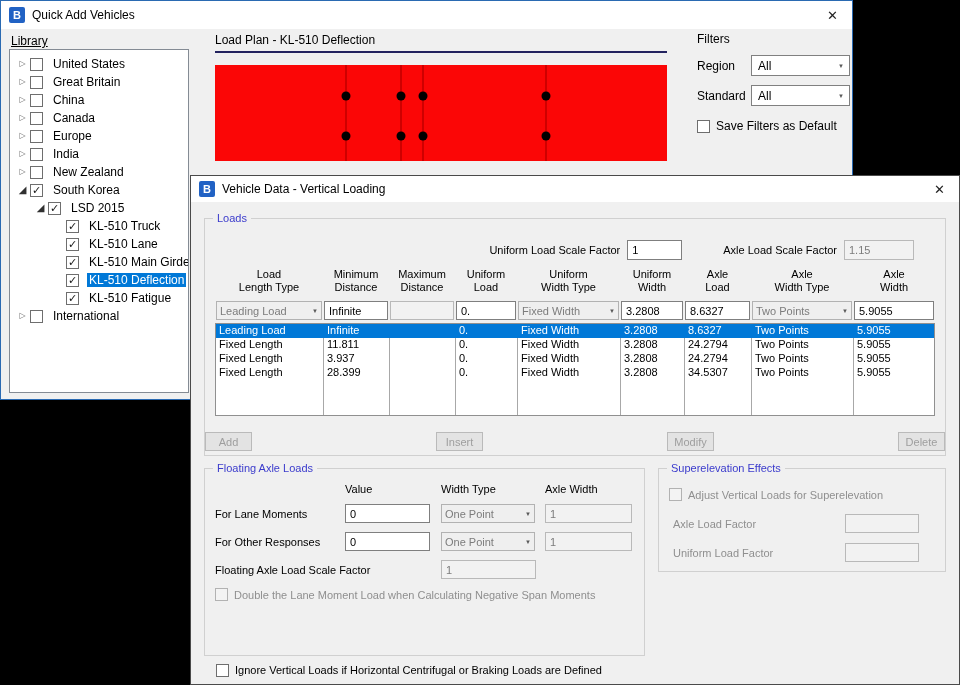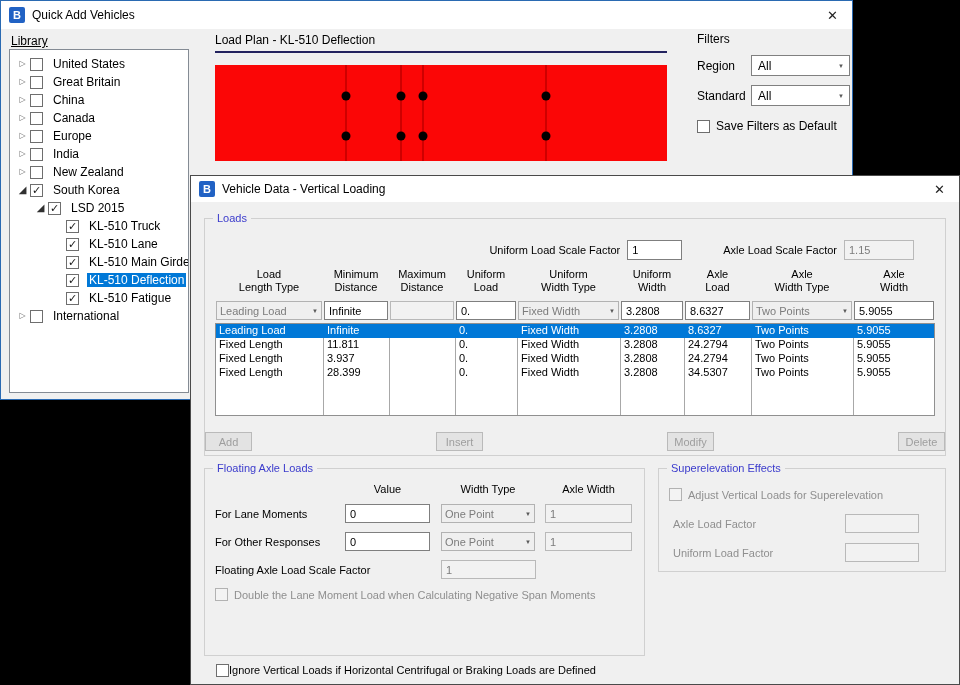--- a/index.html
+++ b/index.html
@@ -83,40 +83,40 @@
   .loads-buttons { display:flex; justify-content:space-between; gap:36px; margin-top:16px; }
   .btn { min-width:47px; height:19px; padding:0 6px; background:#e3e3e3; border:1px solid #bababa;
          font-size:11px; display:flex; align-items:center; justify-content:center; }
   .btn.disabled { color:#9e9e9e; }
 
   .bottom-groups { display:flex; gap:13px; margin-top:12px; }
   #floating-group { width:441px; height:188px; }
   #super-group { flex:1; height:104px; }
   .fa-grid { display:grid; grid-template-columns:130px 96px 104px 96px; row-gap:9px;
              margin:14px 0 0 10px; font-size:11px; align-items:center; }
-  .fa-h { text-align:center; }
+  .fa-h { }
   .fa-h.v { grid-column:2; width:85px; }
   .fa-h.w { grid-column:3; width:94px; }
   .fa-h.a { grid-column:4; width:87px; }
   .fa-label { grid-column:1; }
   .fa-val { grid-column:2; width:85px; height:19px; }
   .fa-combo { grid-column:3; width:94px; height:19px; }
   .fa-axle { grid-column:4; width:87px; height:19px; }
   .fa-scale-label { grid-column:1/3; }
   .fa-scale-box { grid-column:3; width:95px; height:19px; }
   .fa-check { grid-column:1/5; display:flex; gap:6px; align-items:center; color:#8f8f8f; }
 
   .se-body { margin:19px 26px 0 10px; font-size:11px; }
   .se-row { display:flex; align-items:center; margin-top:10px; }
   .se-row.mt13 { margin-top:13px; }
   .se-label { margin-left:4px; color:#8f8f8f; }
   .se-box { margin-left:auto; width:74px; height:19px; }
   .gray { color:#8f8f8f; }
 
-  .ignore-row { display:flex; align-items:center; margin:7px 0 0 12px; font-size:11px; height:14px; }
+  .ignore-row { display:flex; gap:6px; align-items:center; margin:7px 0 0 12px; font-size:11px; height:14px; }
   .dialog-buttons { display:flex; justify-content:center; gap:40px; margin-top:9px; }
   .btn-dialog { width:60px; height:21px; background:#e1e1e1; border:1px solid #a21caf;
                 font-size:11px; display:flex; align-items:center; justify-content:center;padding-left:14px; }
 </style>
 </head>
 <body>
 
 <div class="window" id="win-quick">
   <div class="titlebar">
     <span class="app-icon">B</span>

